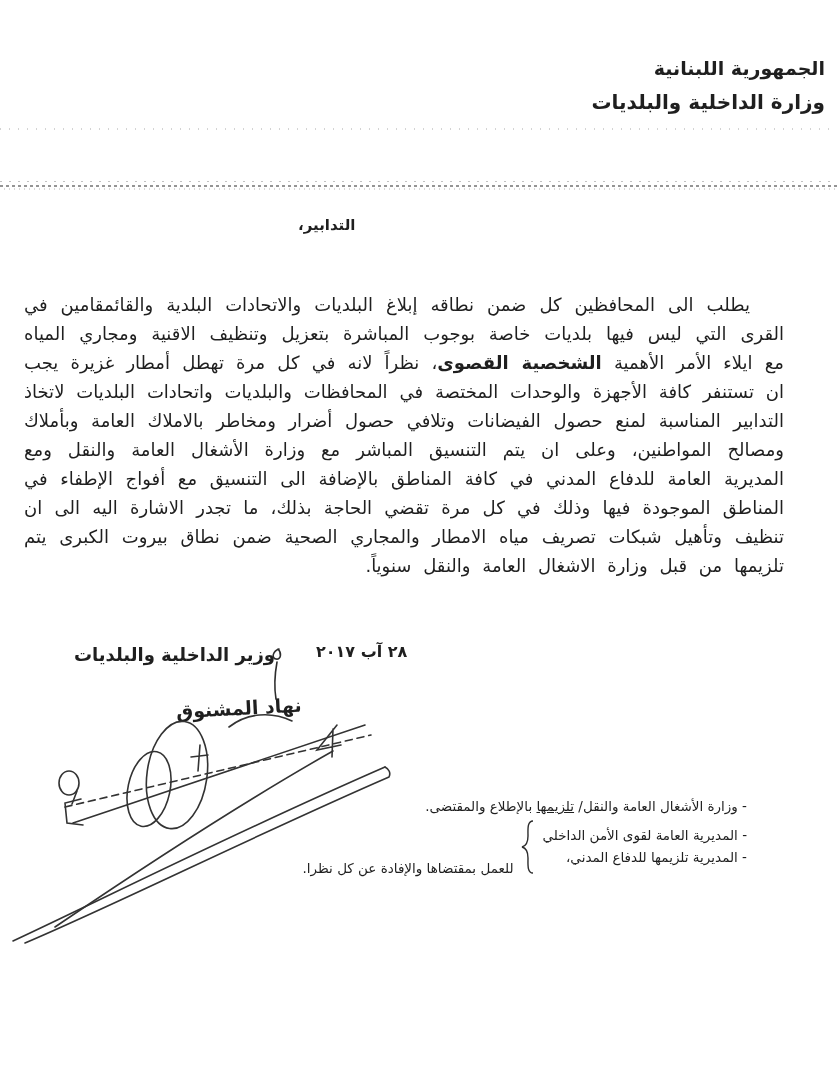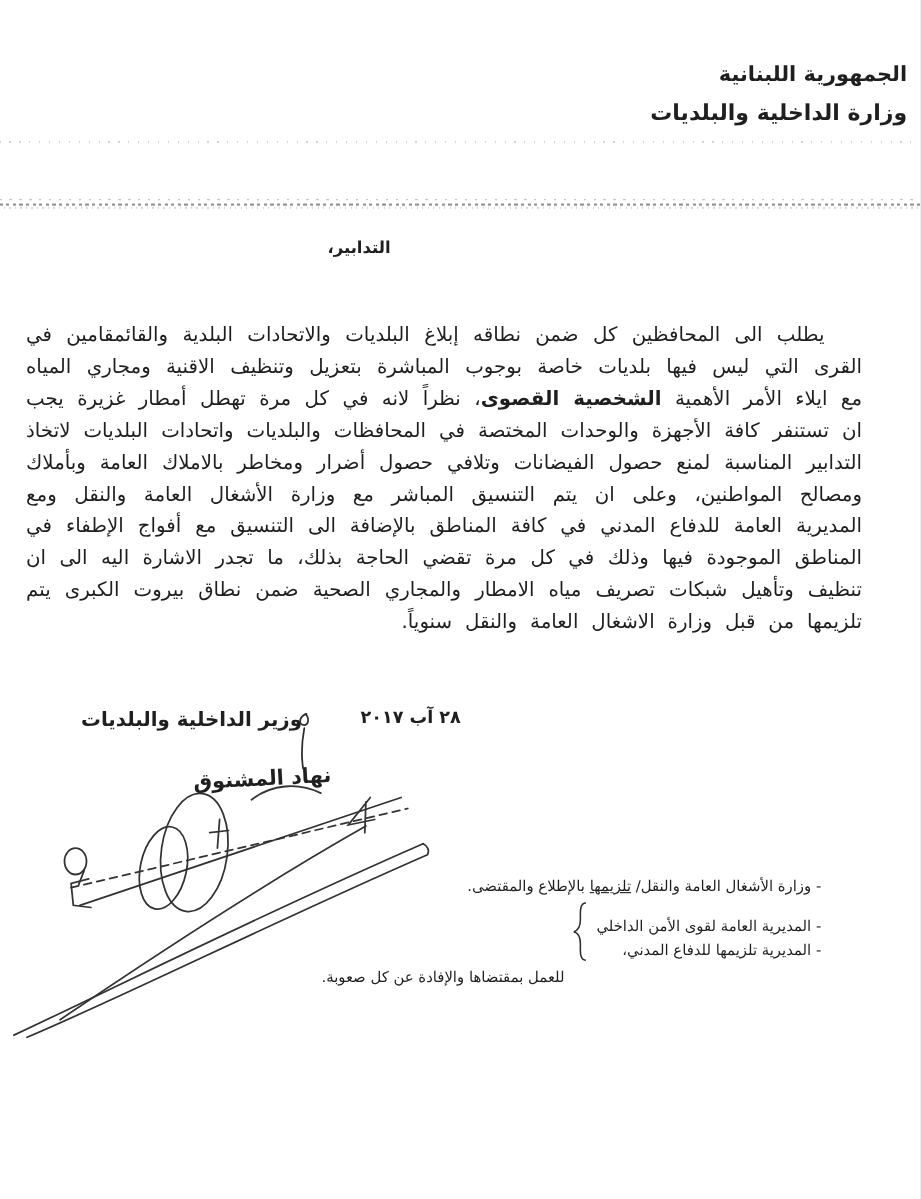--- a/index.html
+++ b/index.html
@@ -37,31 +37,31 @@
   .salutation{position:absolute;top:216px;left:334px;font-size:15px;font-weight:bold;letter-spacing:.5px;}
   
   .body-text{
     position:absolute;top:290px;left:60px;width:760px;
     font-size:18px;line-height:29px;
     text-align:justify;text-align-last:right;
     text-indent:34px;word-spacing:6px;
   }
   .emph{font-weight:bold;margin-top:36px;}
   
-  .sig-date{position:absolute;top:642px;left:364px;font-size:16px;font-weight:bold;white-space:nowrap;}
+  .sig-date{position:absolute;top:642px;left:352px;font-size:16px;font-weight:bold;white-space:nowrap;}
   .sig-title{position:absolute;top:644px;left:110px;font-size:18px;font-weight:bold;white-space:nowrap;}
   .sig-name{position:absolute;top:697px;left:212px;font-size:19px;font-weight:bold;transform:rotate(-3deg);white-space:nowrap;}
   .pen-mark{position:absolute;top:642px;left:298px;}
   .signature-svg{position:absolute;top:695px;left:35px;}
   
   .cc{position:absolute;top:795px;right:90px;width:540px;font-size:13.5px;text-align:right;}
   .cc-title{font-weight:bold;text-decoration:underline;font-size:14px;line-height:21px;margin-bottom:2px;}
   .cc-item{line-height:22px;white-space:nowrap;}
   .cc-under{text-decoration:underline;}
-  .cc-bottom{display:flex;align-items:flex-end;}
+  .cc-bottom{display:flex;align-items:center;}
   .cc-group{flex:0 0 auto;}
   .cc-brace{flex:0 0 auto;margin:2px 8px 0 6px;}
   .cc-note{flex:0 0 auto;transform:translateY(22px);font-size:13.5px;white-space:nowrap;}
 </style>
 </head>
 <body>
 
 <div class="page">
 
   <div class="letterhead">
@@ -117,17 +117,17 @@
   <div class="cc">
     <div class="cc-item"><span>- وزارة الأشغال العامة والنقل/ </span><span class="cc-under">تلزيمها</span><span> بالإطلاع والمقتضى.</span></div>
     <div class="cc-bottom">
       <div class="cc-group">
         <div class="cc-item">- المديرية العامة لقوى الأمن الداخلي</div>
         <div class="cc-item">- المديرية تلزيمها للدفاع المدني،</div>
       </div>
       <svg class="cc-brace" width="15" height="56" viewBox="0 0 15 56">
         <path d="M13 2 C 7 2 8 11 8 17 C 8 24 6 27 2 28 C 6 29 8 32 8 39 C 8 45 7 54 13 54" stroke="#2c2c2c" fill="none" stroke-width="1.4"></path>
       </svg>
-      <div class="cc-note">للعمل بمقتضاها والإفادة عن كل صعوبة.</div>
+      <div class="cc-note">للعمل بمقتضاها والإفادة عن كل نظرا.</div>
     </div>
   </div>
 
 </div>
 
 </body></html>

